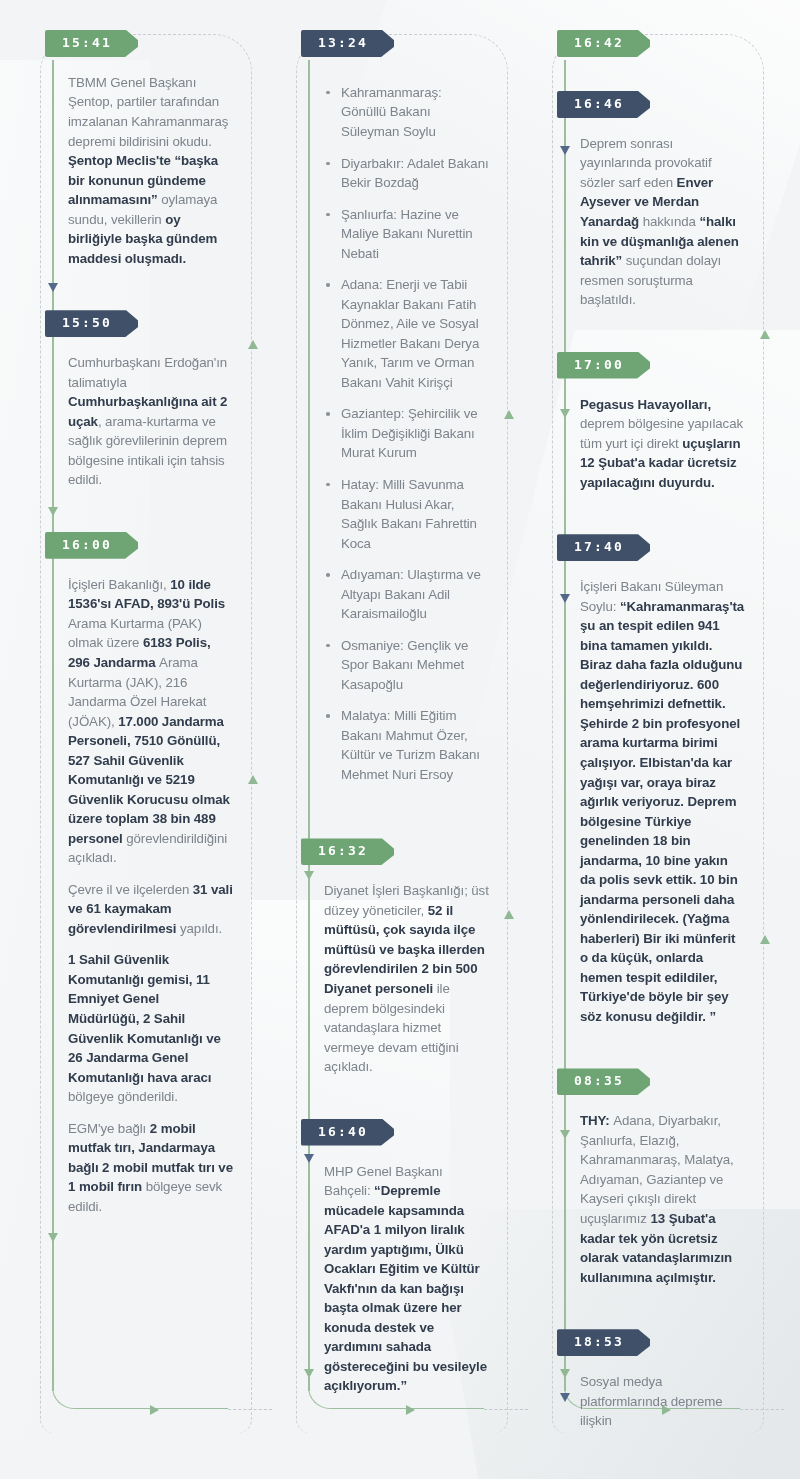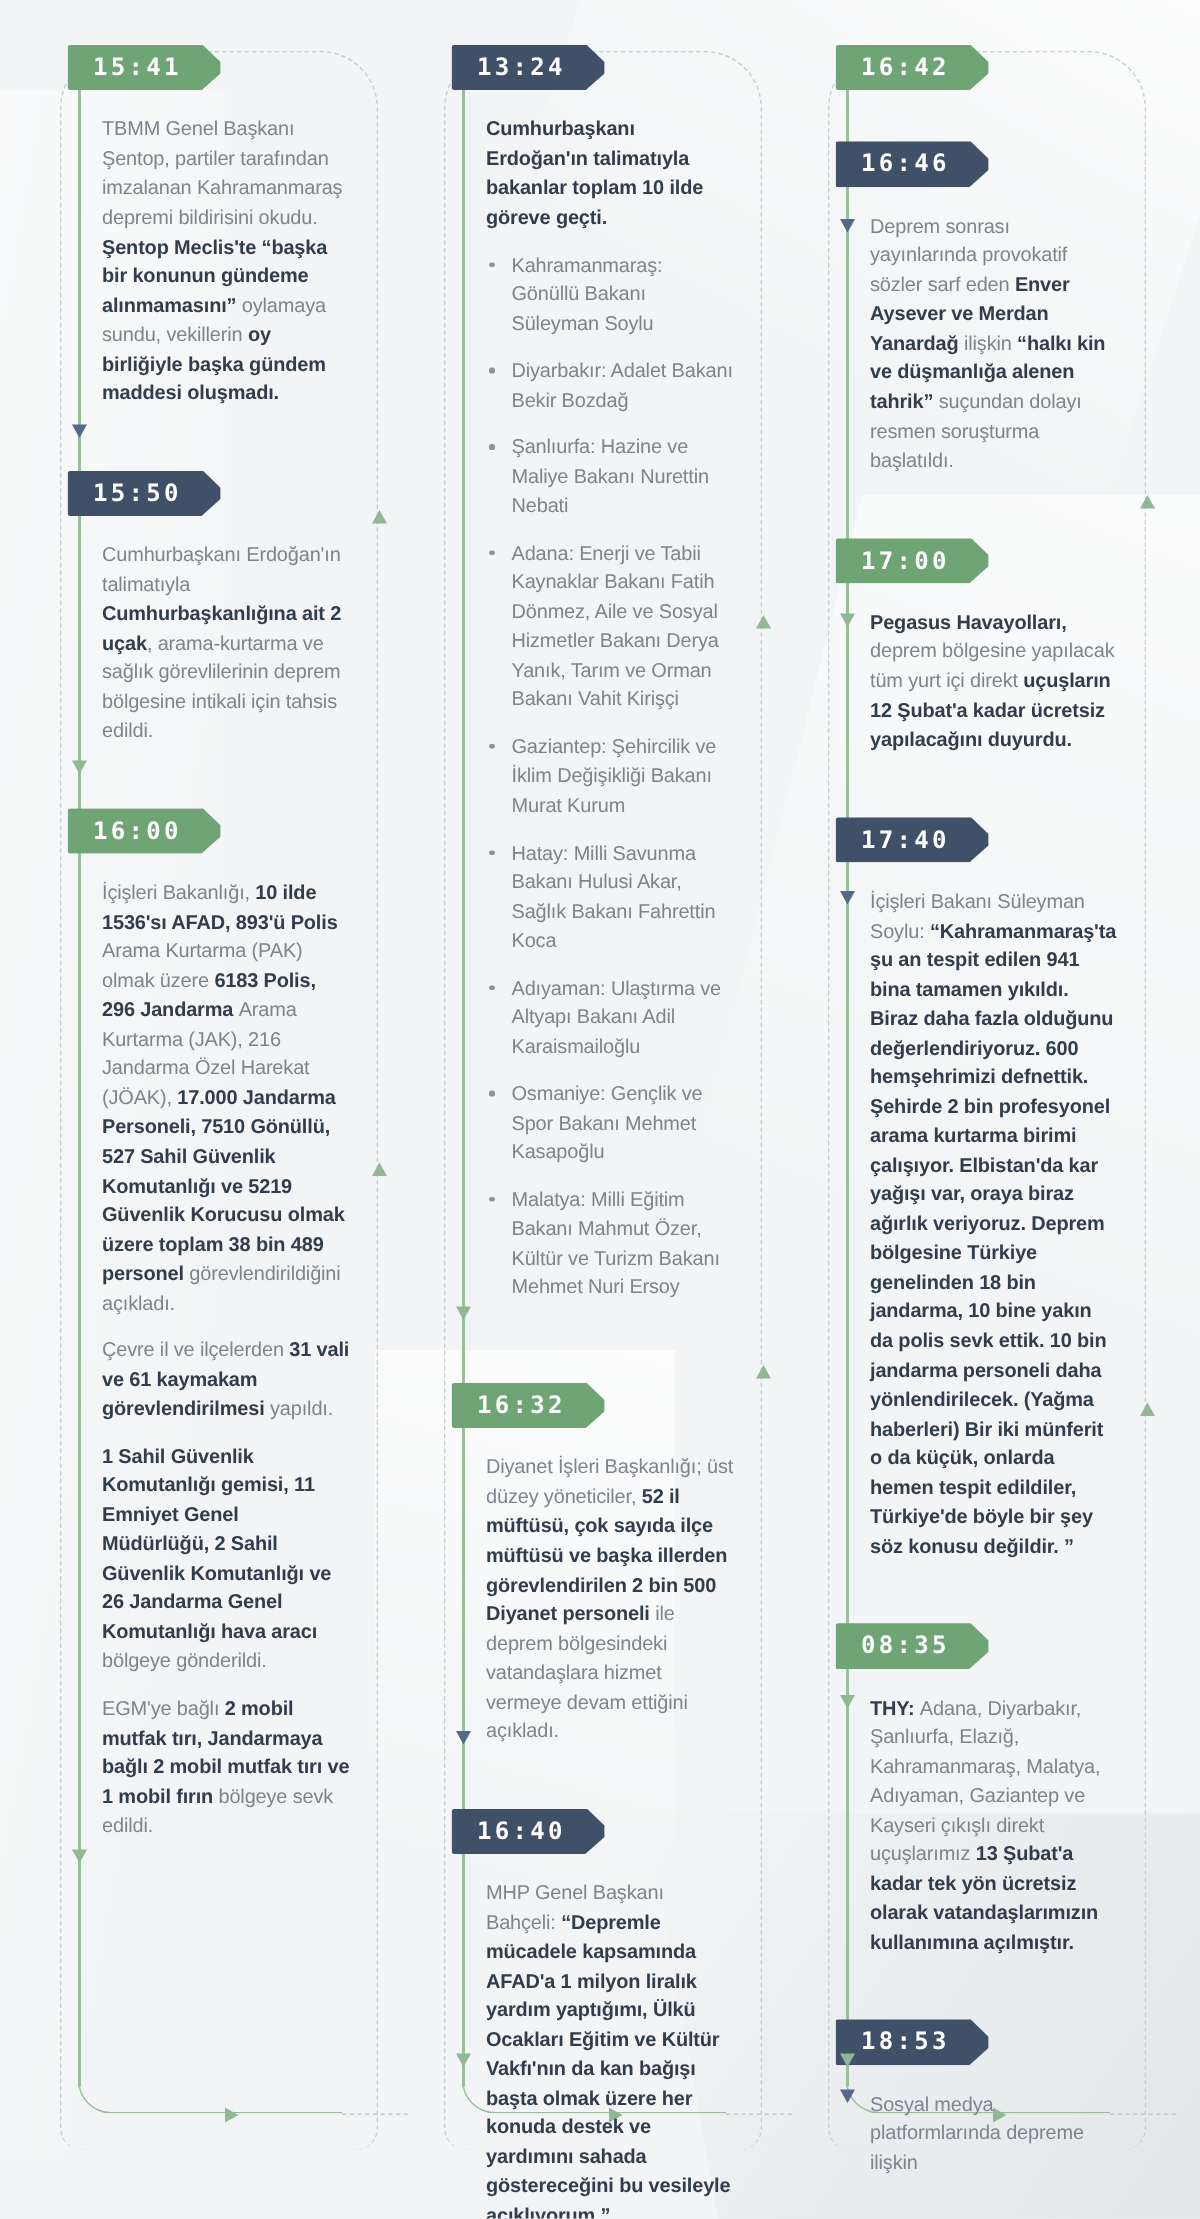--- a/index.html
+++ b/index.html
@@ -134,21 +134,21 @@
     position: relative;
     padding-left: 40px;
   }
 
   .time-badge {
     position: relative;
     display: inline-block;
     margin-left: -7px;
     padding: 6px 26px 6px 17px;
     color: #ffffff;
-    font-size: 16px;
+    font-size: 13px;
     font-weight: 700;
     letter-spacing: 2.2px;
     font-family: "DejaVu Sans Mono", "Liberation Mono", monospace;
     line-height: 1.15;
     border-radius: 2px 0 0 2px;
     clip-path: polygon(0 0, calc(100% - 12px) 0, 100% 38%, 100% 62%, calc(100% - 13px) 100%, 0 100%);
   }
   .time-badge.green  { background: #6fa574; }
   .time-badge.slate  { background: #3f5068; }
 
@@ -216,21 +216,20 @@
       <div class="dash-arrow" style="top: 310px;"></div>
       <div class="dash-arrow" style="top: 745px;"></div>
     </div>
     <div class="column">
       <div class="dash-capsule"></div>
       <div class="rail"></div>
       <div class="rail-foot"></div>
       <div class="rail-foot-arrow"></div>
       <div class="rail-foot-tail"></div>
       <div class="entry"><div class="time-badge slate">13:24</div><div class="entry-body">
-          <p><b>Cumhurbaşkanı Erdoğan'ın talimatıyla bakanlar toplam 10 ilde göreve geçti.</b></p>
           <ul class="bullets">
             <li>Kahramanmaraş: Gönüllü Bakanı Süleyman Soylu</li>
             <li>Diyarbakır: Adalet Bakanı Bekir Bozdağ</li>
             <li>Şanlıurfa: Hazine ve Maliye Bakanı Nurettin Nebati</li>
             <li>Adana: Enerji ve Tabii Kaynaklar Bakanı Fatih Dönmez, Aile ve Sosyal Hizmetler Bakanı Derya Yanık, Tarım ve Orman Bakanı Vahit Kirişçi</li>
             <li>Gaziantep: Şehircilik ve İklim Değişikliği Bakanı Murat Kurum</li>
             <li>Hatay: Milli Savunma Bakanı Hulusi Akar, Sağlık Bakanı Fahrettin Koca</li>
             <li>Adıyaman: Ulaştırma ve Altyapı Bakanı Adil Karaismailoğlu</li>
             <li>Osmaniye: Gençlik ve Spor Bakanı Mehmet Kasapoğlu</li>
             <li>Malatya: Milli Eğitim Bakanı Mahmut Özer, Kültür ve Turizm Bakanı Mehmet Nuri Ersoy</li>
@@ -253,21 +252,21 @@
     </div>
     <div class="column">
       <div class="dash-capsule"></div>
       <div class="rail"></div>
       <div class="rail-foot"></div>
       <div class="rail-foot-arrow"></div>
       <div class="rail-foot-tail"></div>
       <div class="entry"><div class="time-badge green">16:42</div></div>
       <div class="spacer-md"></div>
       <div class="entry"><div class="time-badge slate">16:46</div><div class="entry-body">
-          <p><span>Deprem sonrası yayınlarında provokatif sözler sarf eden </span><b>Enver Aysever ve Merdan Yanardağ </b><span>ilişkin </span><b>“halkı kin ve düşmanlığa alenen tahrik” </b><span>suçundan dolayı resmen soruşturma başlatıldı.</span></p>
+          <p><span>Deprem sonrası yayınlarında provokatif sözler sarf eden </span><b>Enver Aysever ve Merdan Yanardağ </b><span>hakkında </span><b>“halkı kin ve düşmanlığa alenen tahrik” </b><span>suçundan dolayı resmen soruşturma başlatıldı.</span></p>
         </div></div>
       <div class="spacer-md"></div>
       <div class="entry"><div class="time-badge green">17:00</div><div class="entry-body">
           <p><b>Pegasus Havayolları, </b><span>deprem bölgesine yapılacak tüm yurt içi direkt </span><b>uçuşların 12 Şubat'a kadar ücretsiz yapılacağını duyurdu.</b></p>
         </div></div>
       <div class="spacer-md"></div>
       <div class="entry"><div class="time-badge slate">17:40</div><div class="entry-body">
           <p><span>İçişleri Bakanı Süleyman Soylu: </span><b>“Kahramanmaraş'ta şu an tespit edilen 941 bina tamamen yıkıldı. Biraz daha fazla olduğunu değerlendiriyoruz. 600 hemşehrimizi defnettik. Şehirde 2 bin profesyonel arama kurtarma birimi çalışıyor. Elbistan'da kar yağışı var, oraya biraz ağırlık veriyoruz. Deprem bölgesine Türkiye genelinden 18 bin jandarma, 10 bine yakın da polis sevk ettik. 10 bin jandarma personeli daha yönlendirilecek. (Yağma haberleri) Bir iki münferit o da küçük, onlarda hemen tespit edildiler, Türkiye'de böyle bir şey söz konusu değildir. ”</b></p>
         </div></div>
       <div class="spacer-md"></div>

